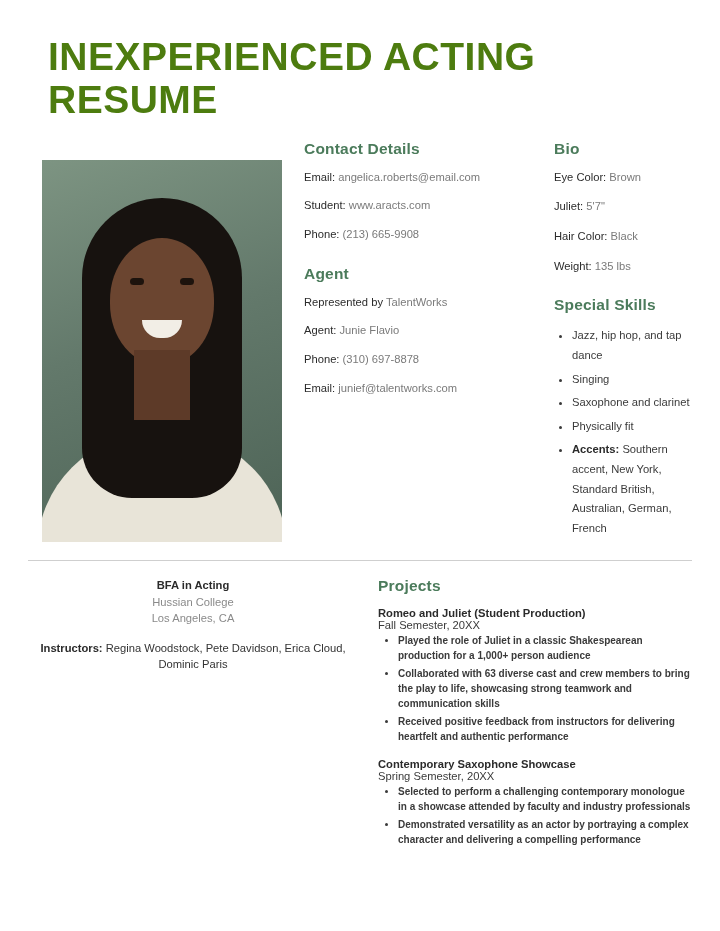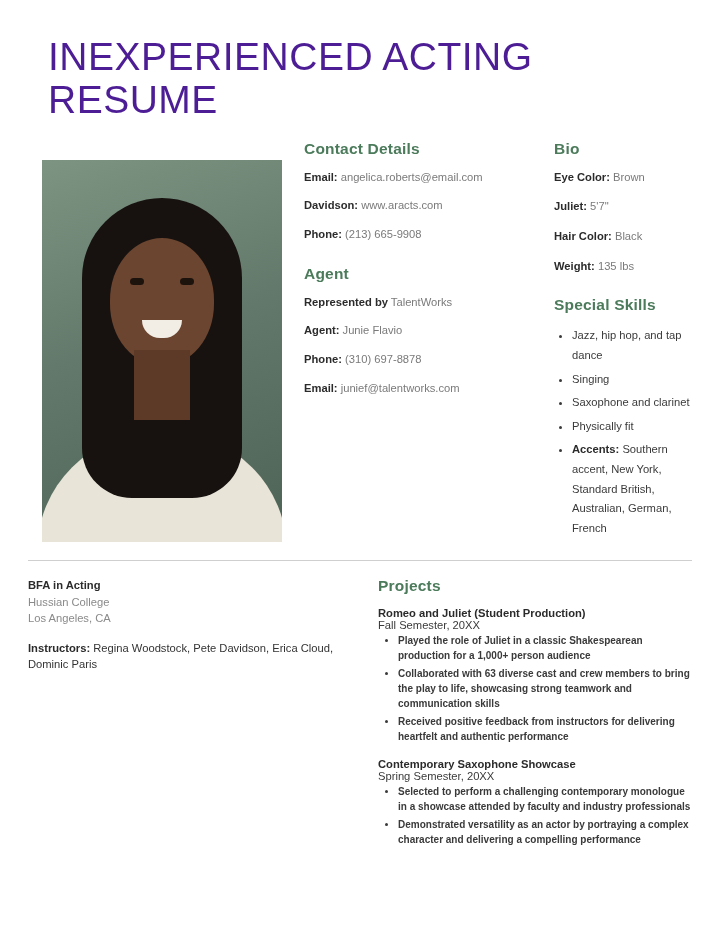--- a/index.html
+++ b/index.html
@@ -19,22 +19,22 @@
     width: 720px;
     height: 931px;
     box-sizing: border-box;
     padding: 0 28px;
   }
   
   .title {
     font-family: "Liberation Sans", sans-serif;
     font-size: 39px;
     letter-spacing: 0.5px;
-    font-weight: normal;
-    color: #4c1d95;
+    font-weight: bold;
+    color: #4d7c0f;
     padding: 36px 0 18px 20px;
     line-height: 1.1;
   }
   
   .top {
     display: flex;
     align-items: flex-end;
     padding-left: 0;
   }
   .photo-wrap {
@@ -135,21 +135,21 @@
   h2.sec.tight { margin-top: 22px; }
 
   .kv {
     font-size: 11.2px;
     line-height: 1.4;
     margin-bottom: 13px;
     color: #7a7a7a;
   }
   .kv b {
     color: #2b2b2b;
-    font-weight: bold;
+    font-weight: normal;
   }
   .bio .kv { margin-bottom: 14px; }
 
   ul.bullets {
     margin: 4px 0 0 0;
     padding-left: 18px;
     font-size: 11.2px;
     line-height: 1.75;
     color: #3a3a3a;
   }
@@ -163,21 +163,21 @@
     margin: 18px 0 16px 0;
   }
   
   .bottom {
     display: flex;
     gap: 20px;
   }
   .col-edu { width: 330px; flex: 0 0 330px; }
   .col-proj { flex: 1; }
 
-  .blk { margin-bottom: 14px; font-size: 11.2px; line-height: 1.45; }
+  .blk { margin-bottom: 14px; font-size: 11.2px; line-height: 1.45; text-align: center; }
   .blk .strong { font-weight: bold; color: #2b2b2b; }
   .blk .muted { color: #8a8a8a; }
 
   ul.plain {
     margin: 4px 0 0 0;
     padding-left: 20px;
     font-size: 11.2px;
     line-height: 1.55;
     color: #3a3a3a;
   }
@@ -220,21 +220,21 @@
     <div class="top-cols">
 
       <div class="col-contact">
         <h2 class="sec">Contact Details</h2>
 
         <div class="kv">
           <b>Email:</b>
           <span>angelica.roberts@email.com</span>
         </div>
         <div class="kv">
-          <b>Davidson:</b>
+          <b>Student:</b>
           <span>www.aracts.com</span>
         </div>
         <div class="kv">
           <b>Phone:</b>
           <span>(213) 665-9908</span>
         </div>
 
         <h2 class="sec tight">Agent</h2>
 
         <div class="kv">

